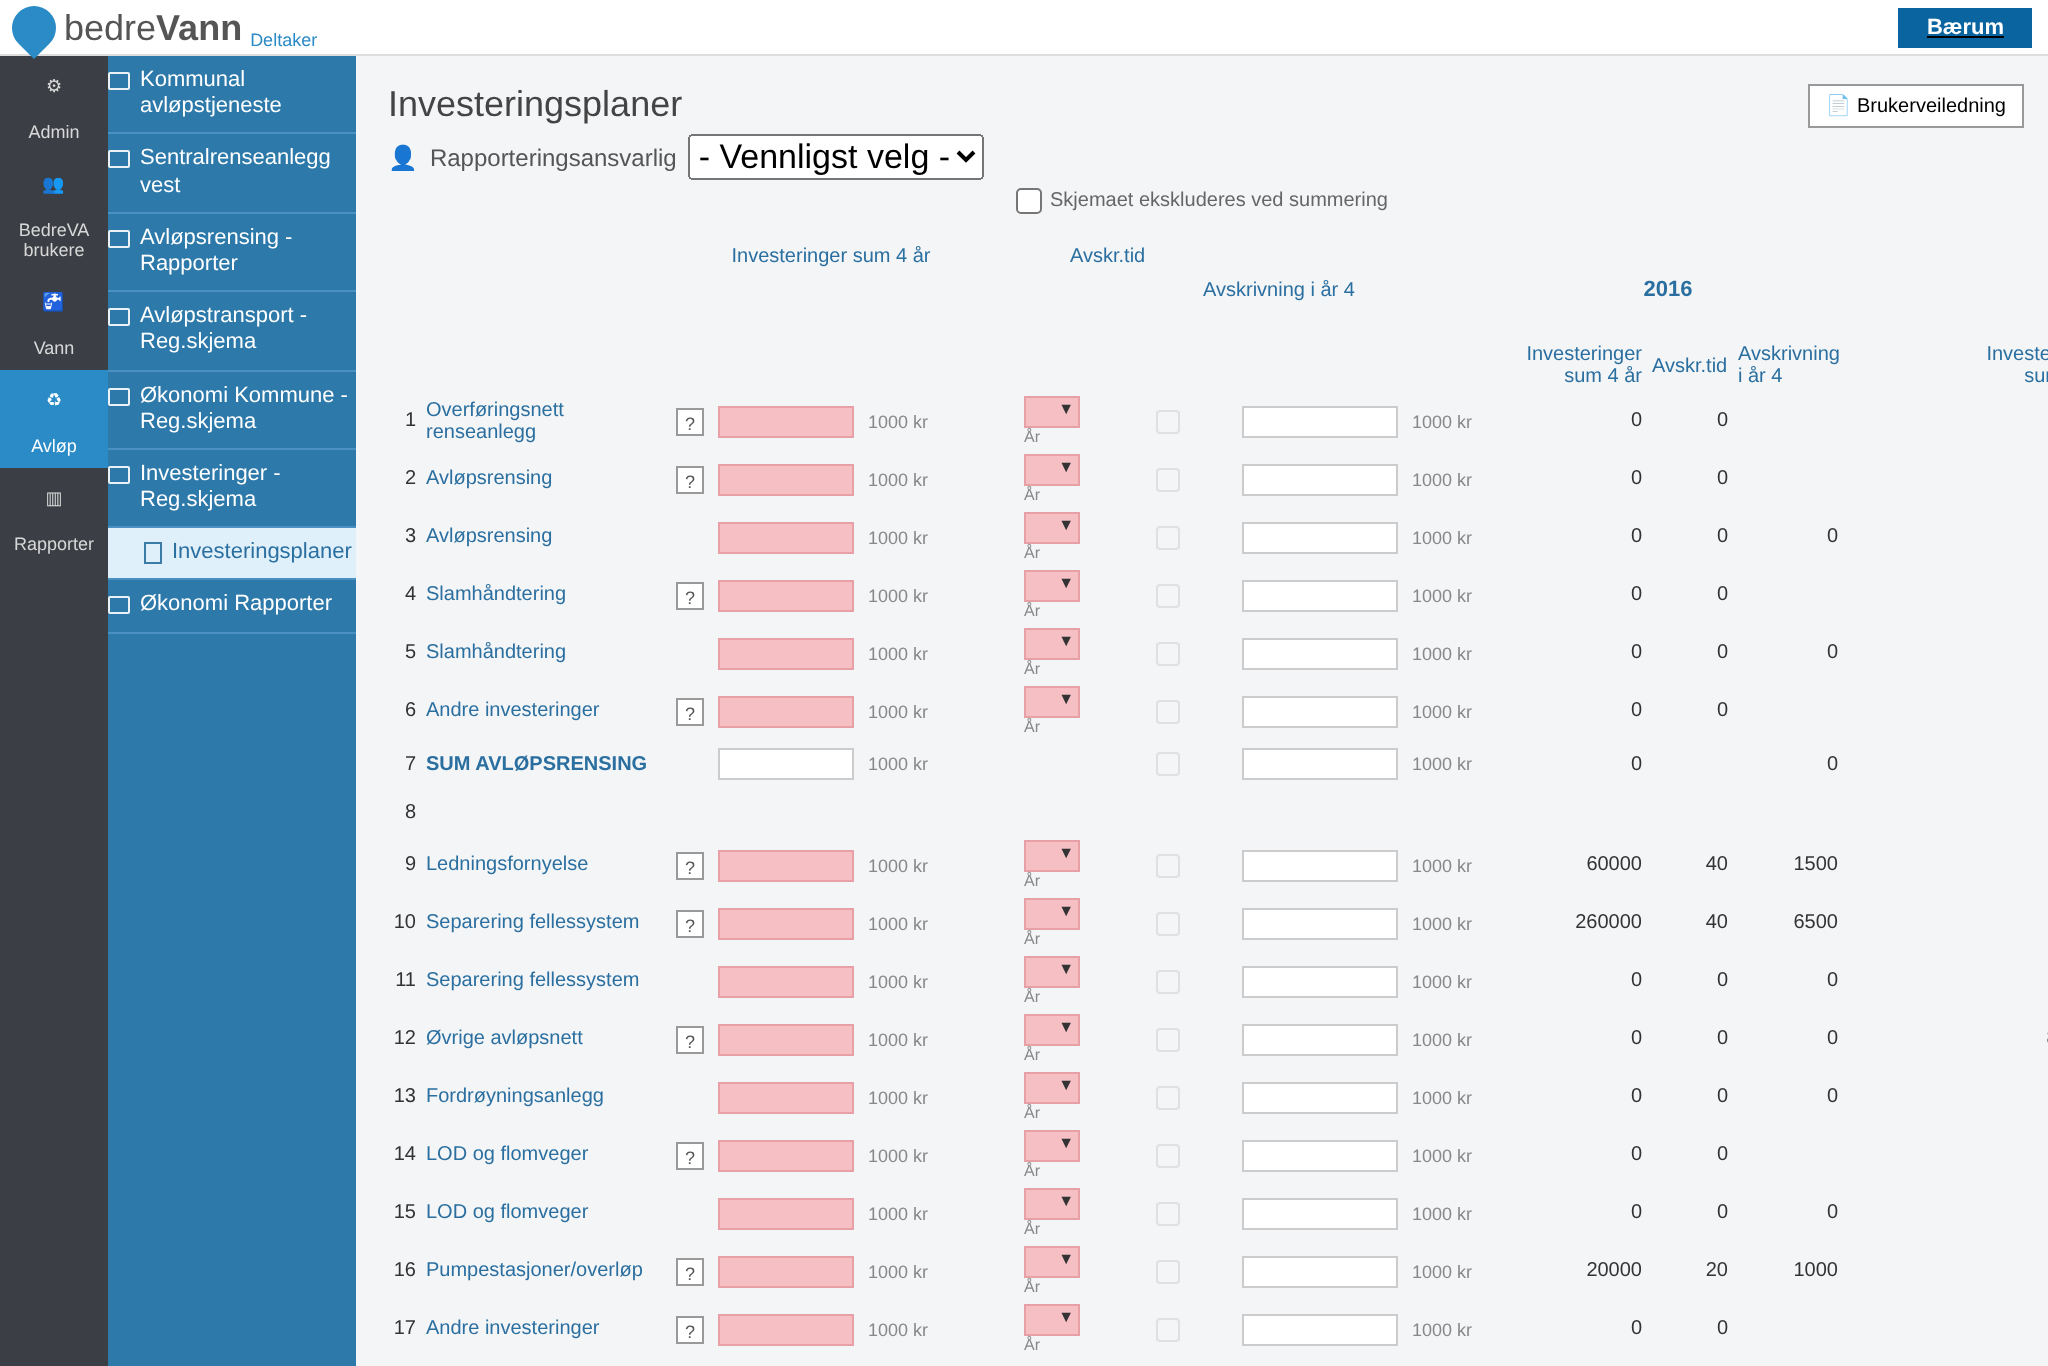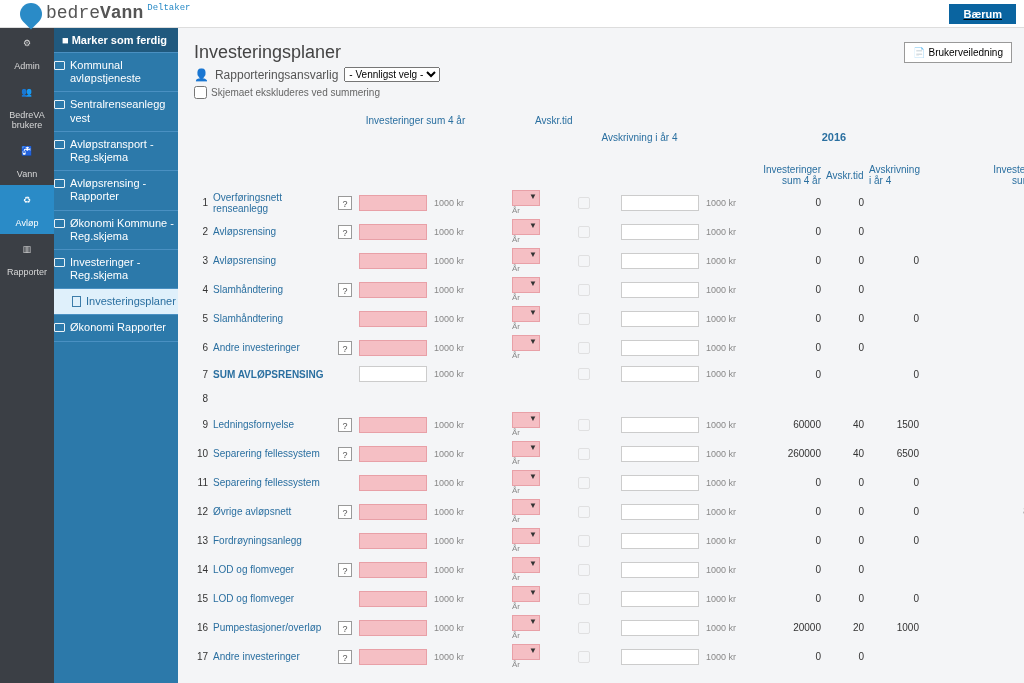--- a/index.html
+++ b/index.html
@@ -1,18 +1,18 @@
 <!DOCTYPE html>
 <html><head>
 <meta charset="utf-8">
 <style>
 * { box-sizing: border-box; margin: 0; padding: 0; }
 body { font-family: Arial, sans-serif; font-size: 11px; background: #f5f5f5; width: 1024px; height: 683px; overflow: hidden; }
 .topbar { height: 28px; display: flex; justify-content: space-between; align-items: center; background: #fff; border-bottom: 1px solid #ddd; }
-.logo { display: flex; align-items: flex-start; padding-left: 20px; font-family: Liberation Mono, monospace; }
+.logo { display: flex; align-items: flex-end; padding-left: 6px; }
 .logo-icon { width: 22px; height: 22px; background: #2a8bc7; border-radius: 50% 50% 50% 0; transform: rotate(-45deg); margin-right: 4px; }
 .logo-text { font-size: 18px; font-weight: 300; color: #555; }
 .logo-text b { font-weight: 600; }
 .logo-sub { font-size: 9px; color: #2a8bc7; margin-left: 4px; vertical-align: top; }
 .topright { display: flex; align-items: center; gap: 8px; padding-right: 8px; text-decoration: underline; }
 .badge-top { background: #0a64a0; color: #fff; padding: 4px 14px; font-size: 11px; font-weight: bold; }
 .user { font-size: 10px; color: #444; }
 .logout { border: 1px solid #aaa; padding: 2px 6px; font-size: 10px; background: #f8f8f8; cursor: pointer; }
 .shell { display: flex; height: calc(100% - 28px); }
 .iconrail { width: 54px; background: #3b3f45; color: #eee; display: flex; flex-direction: column; align-items: center; }
@@ -23,22 +23,22 @@
 .sidenav .hdr { background: #20597e; padding: 6px 8px; border-bottom: 1px solid #4a90c2; font-weight: 600; }
 .sidenav .itm { padding: 6px 0; border-bottom: 1px solid #4a90c2; cursor: pointer; line-height: 1.2; display: flex; gap: 5px; }
 .sidenav .itm.sub { padding-left: 18px; background: #3c87ba; }
 .sidenav .itm.active { background: #dff0fb; color: #2a6fa0; }
 .sidenav .fico { width: 11px; height: 9px; border: 1px solid currentColor; border-radius: 1px; flex: 0 0 11px; margin-top: 2px; opacity: .9; }
 .sidenav .dico { width: 9px; height: 11px; border: 1px solid currentColor; flex: 0 0 9px; margin-top: 1px; opacity: .9; }
 .main { flex: 1; background: #f4f5f7; overflow: auto; position: relative; }
 .page-head { padding: 14px 16px 6px; }
 h1 { font-size: 18px; font-weight: 400; color: #444; margin-bottom: 4px; }
 .resprow { display: flex; align-items: center; gap: 6px; color: #555; font-size: 12px; }
-.resprow select { font-size: 10px; }
-.excl { font-size: 10px; color: #666; margin-top: 4px; display: flex; align-items: center; gap: 4px; }
+.resprow select { font-size: 17px; }
+.excl { font-size: 10px; color: #666; margin-top: 4px; display: flex; align-items: center; gap: 4px; justify-content: center; }
 .guide { position: absolute; right: 12px; top: 14px; border: 1px solid #999; background: #fff; padding: 4px 8px; font-size: 10px; cursor: pointer; }
 .tabbar { background: #3f4551; color: #fff; padding: 6px 10px; font-size: 11px; margin: 4px 10px 0; }
 .grid { padding: 8px 12px; }
 .row { display: grid; grid-template-columns: 18px 120px 16px 70px 38px 30px 18px 38px 38px 80px 38px 72px 38px 50px 50px 72px 38px 50px 50px; gap: 5px; align-items: center; min-height: 24px; font-size: 10px; color: #333; padding: 2px 0; }
 .hdrrow { font-size: 10px; color: #2a6fa0; }
 .hdrrow .yr { font-size: 11px; font-weight: bold; text-align: center; }
 .num { text-align: right; color: #333; }
 .lbl { color: #2a6fa0; }
 .lbl.b { font-weight: bold; }
 .q { width: 14px; height: 14px; border: 1px solid #999; text-align: center; line-height: 14px; font-size: 9px; color: #555; background: #fff; cursor: pointer; }
@@ -72,37 +72,36 @@
 <div class="shell">
   <div class="iconrail">
     <div class="rail-item"><span class="rail-icon">⚙</span><span>Admin</span></div>
     <div class="rail-item"><span class="rail-icon">👥</span><span>BedreVA brukere</span></div>
     <div class="rail-item"><span class="rail-icon">🚰</span><span>Vann</span></div>
     <div class="rail-item active"><span class="rail-icon">♻</span><span>Avløp</span></div>
     <div class="rail-item"><span class="rail-icon">▥</span><span>Rapporter</span></div>
   </div>
 
   <div class="sidenav">
-    <div class="hdr">■ <span>Marker som ferdig</span></div>
     <div id="sidenav-items">
         <div class="itm">
           <span class="fico"></span>
           <span>Kommunal avløpstjeneste</span>
         </div>
         <div class="itm">
           <span class="fico"></span>
           <span>Sentralrenseanlegg vest</span>
         </div>
         <div class="itm">
           <span class="fico"></span>
+          <span>Avløpsrensing - Rapporter</span>
+        </div>
+        <div class="itm">
+          <span class="fico"></span>
           <span>Avløpstransport - Reg.skjema</span>
-        </div>
-        <div class="itm">
-          <span class="fico"></span>
-          <span>Avløpsrensing - Rapporter</span>
         </div>
         <div class="itm">
           <span class="fico"></span>
           <span>Økonomi Kommune - Reg.skjema</span>
         </div>
         <div class="itm">
           <span class="fico"></span>
           <span>Investeringer - Reg.skjema</span>
         </div>
         <div class="itm sub active">

